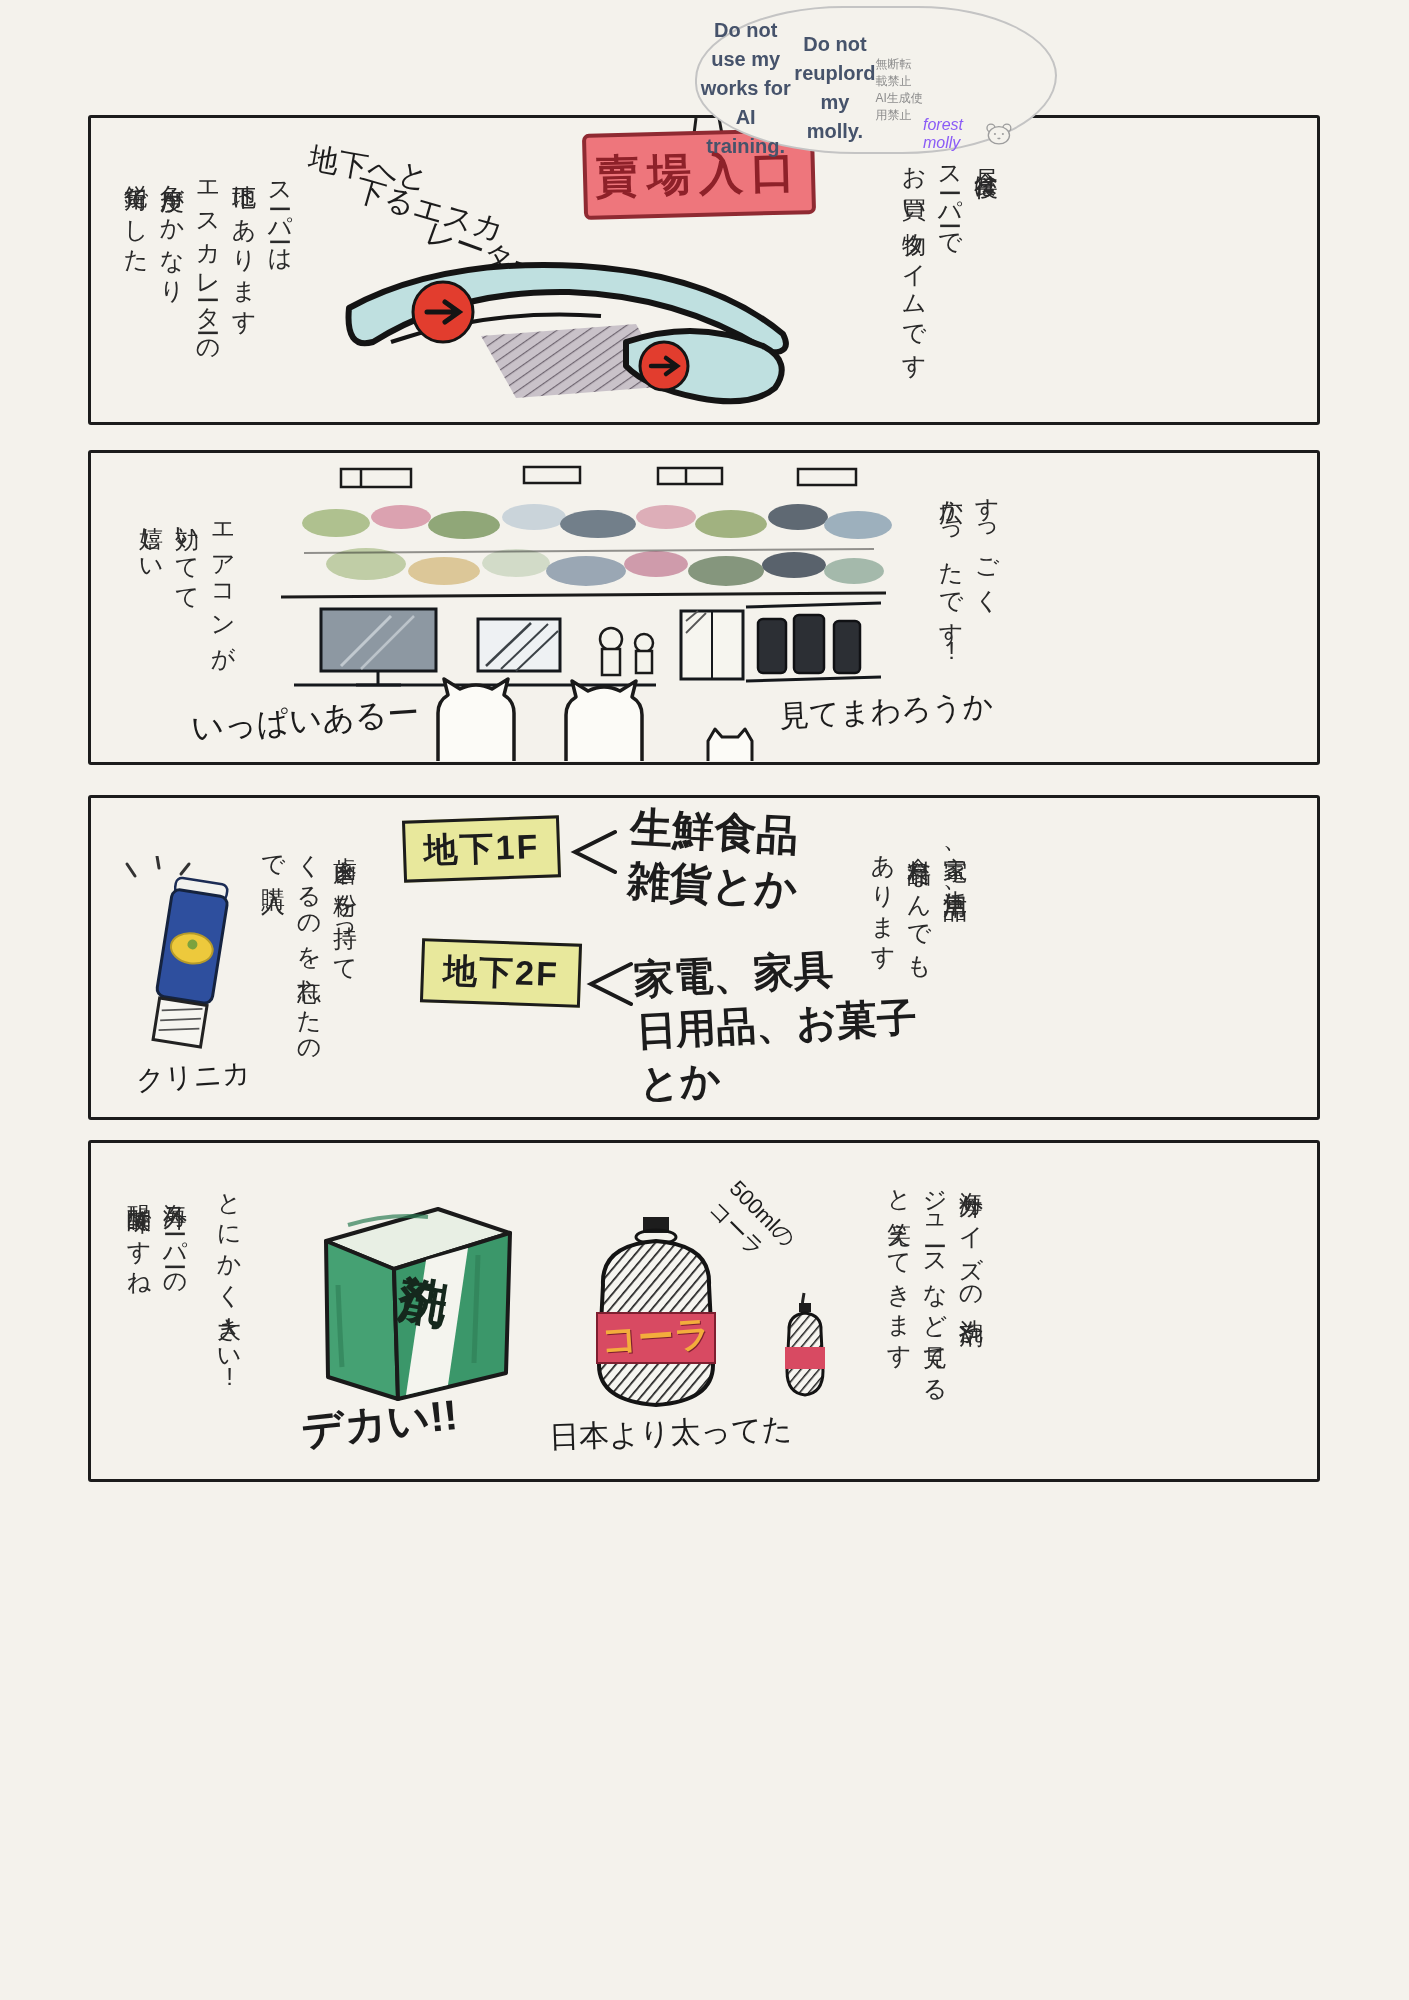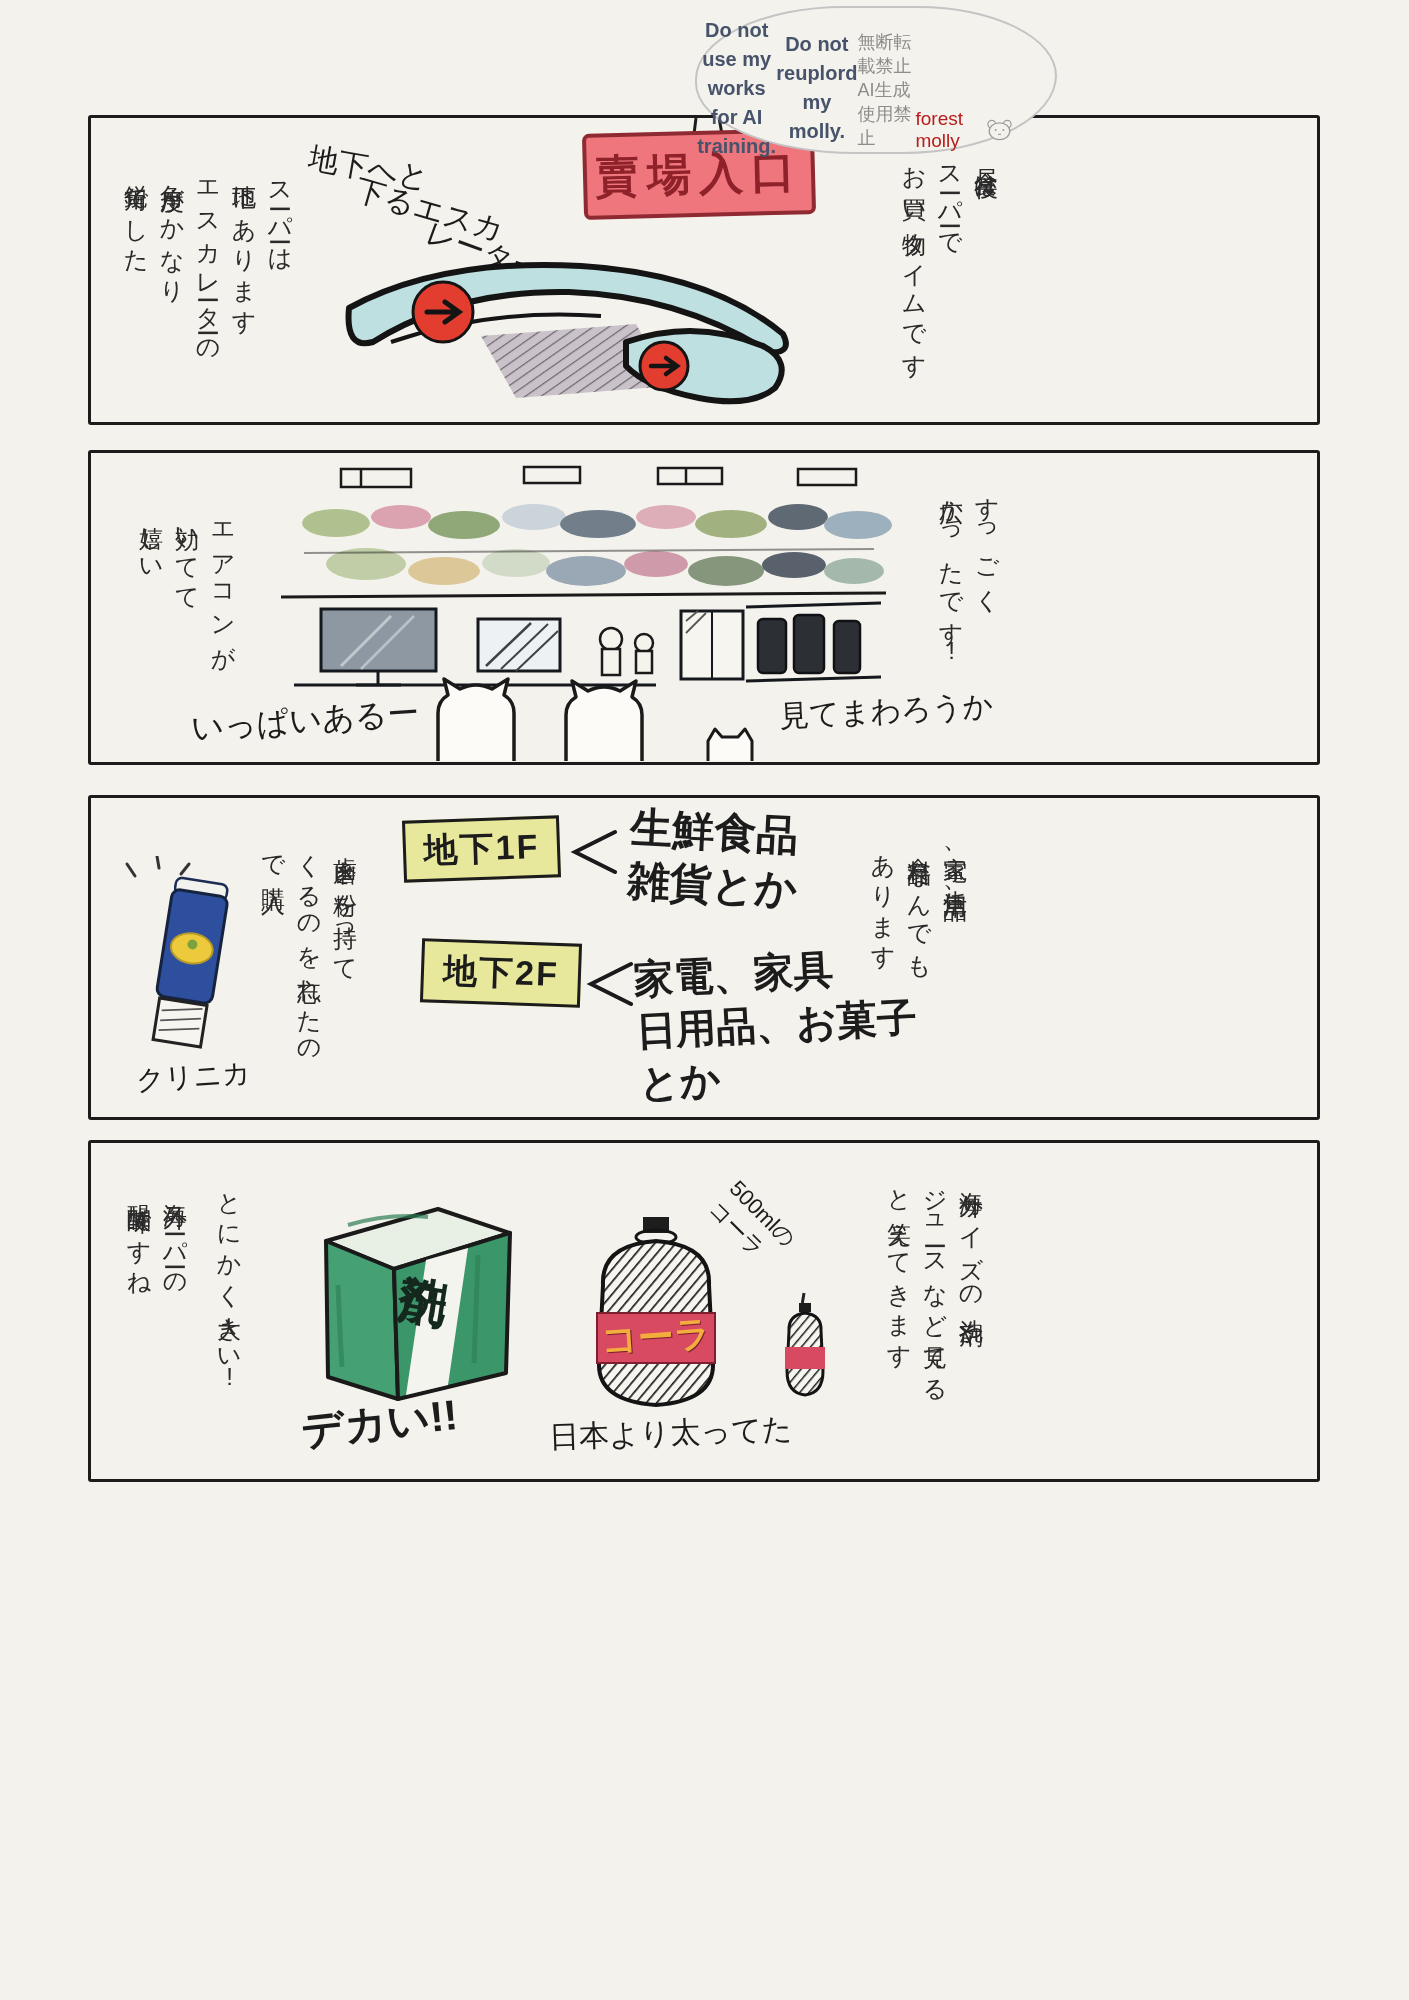--- a/index.html
+++ b/index.html
@@ -40,23 +40,23 @@
   
   .notice {
     position:absolute; left:695px; top:6px; width:362px; height:148px;
     background:#f4f2ec;
     border:2.5px solid #c4c4c4;
     border-radius:48% 45% 50% 52% / 58% 55% 62% 56%;
     display:flex; align-items:center;
     padding-top:16px; z-index:5;
   }
   .notice-en { font-size:20px; font-weight:bold; color:#46536b; line-height:1.45; text-align:center; }
-  .notice-jp { font-size:18px; color:#8d8d8d; margin-top:4px; }
+  .notice-jp { font-size:12px; color:#8d8d8d; margin-top:4px; }
   .notice-credit { align-self:flex-end; margin-right:42px; margin-top:4px;
-    display:flex; align-items:center; gap:8px; color:#b91c1c; font-size:19px; }
+    display:flex; align-items:center; gap:8px; color:#8b5cf6; font-size:16px;font-style:italic; }
 
   
   .sign {
     position:absolute; left:492px; top:13px; width:232px; height:86px;
     background:#ee767c; border:4px solid #8f2a32; border-radius:7px;
     display:flex; align-items:center; justify-content:center;
     transform:rotate(-1.5deg);
   }
   .sign-text { font-size:44px; font-weight:bold; letter-spacing:8px; color:#8e2129; }
 

